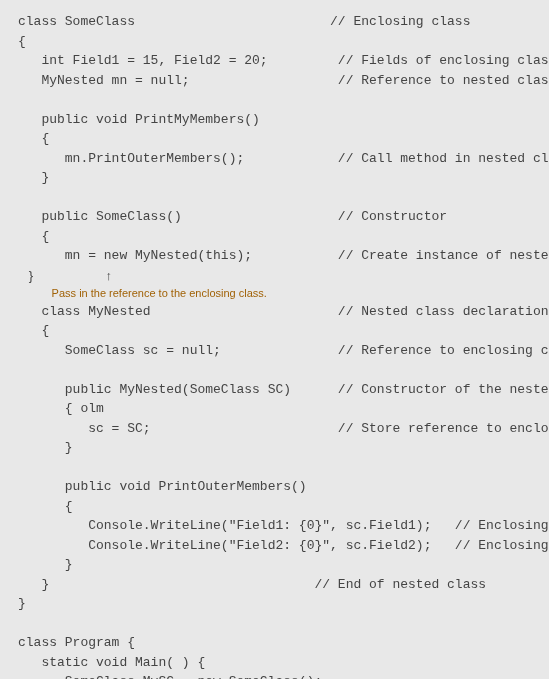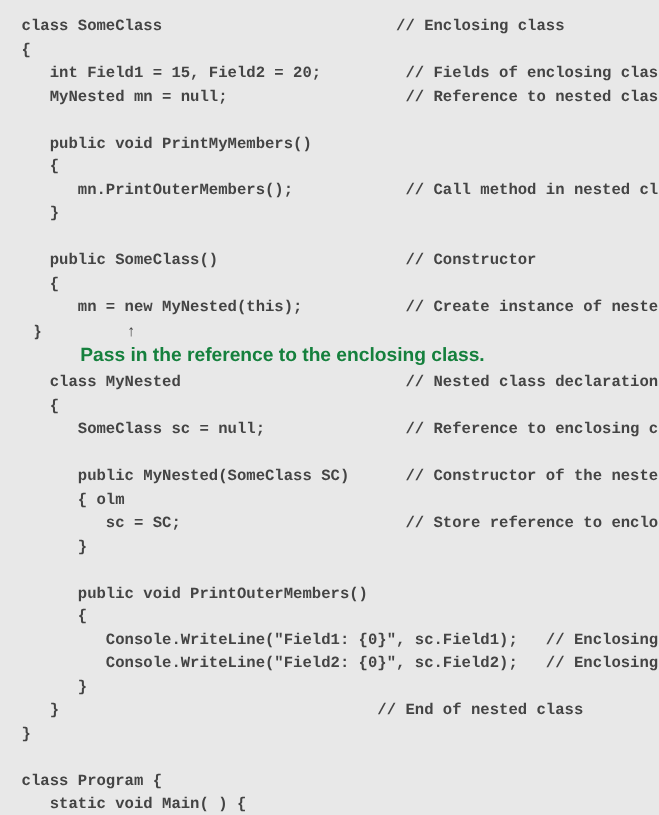--- a/index.html
+++ b/index.html
@@ -15,26 +15,25 @@
       color: #444;
       padding: 12px 18px;
       width: 549px;
     }
     .code-block {
       white-space: pre;
     }
     .code-line {
       display: block;
       min-height: 1.5em;
-      font-weight: bold;
     }
     .annotation {
       font-family: Arial, Helvetica, sans-serif;
-      font-size: 16px;
-      color: #15803d;
+      font-size: 11px;
+      color: #a16207;
     }
     .arrow {
       font-family: Arial, sans-serif;
     }
   </style>
 </head>
 <body>
 
 <div class="code-block" id="code-container"><span class="code-line">class SomeClass                         // Enclosing class</span><span class="code-line">{</span><span class="code-line">   int Field1 = 15, Field2 = 20;         // Fields of enclosing class</span><span class="code-line">   MyNested mn = null;                   // Reference to nested class</span><span class="code-line"> </span><span class="code-line">   public void PrintMyMembers()</span><span class="code-line">   {</span><span class="code-line">      mn.PrintOuterMembers();            // Call method in nested class</span><span class="code-line">   }</span><span class="code-line"> </span><span class="code-line">   public SomeClass()                    // Constructor</span><span class="code-line">   {</span><span class="code-line">      mn = new MyNested(this);           // Create instance of nested class</span><span class="code-line arrow">   }                    ↑</span><span class="code-line annotation">           Pass in the reference to the enclosing class.</span><span class="code-line">   class MyNested                        // Nested class declaration</span><span class="code-line">   {</span><span class="code-line">      SomeClass sc = null;               // Reference to enclosing class</span><span class="code-line"> </span><span class="code-line">      public MyNested(SomeClass SC)      // Constructor of the nested class</span><span class="code-line">      { olm</span><span class="code-line">         sc = SC;                        // Store reference to enclosing class</span><span class="code-line">      }</span><span class="code-line"> </span><span class="code-line">      public void PrintOuterMembers()</span><span class="code-line">      {</span><span class="code-line">         Console.WriteLine("Field1: {0}", sc.Field1);   // Enclosing field</span><span class="code-line">         Console.WriteLine("Field2: {0}", sc.Field2);   // Enclosing field</span><span class="code-line">      }</span><span class="code-line">   }                                  // End of nested class</span><span class="code-line">}</span><span class="code-line"> </span><span class="code-line">class Program {</span><span class="code-line">   static void Main( ) {</span><span class="code-line">      SomeClass MySC = new SomeClass();</span></div>
 

